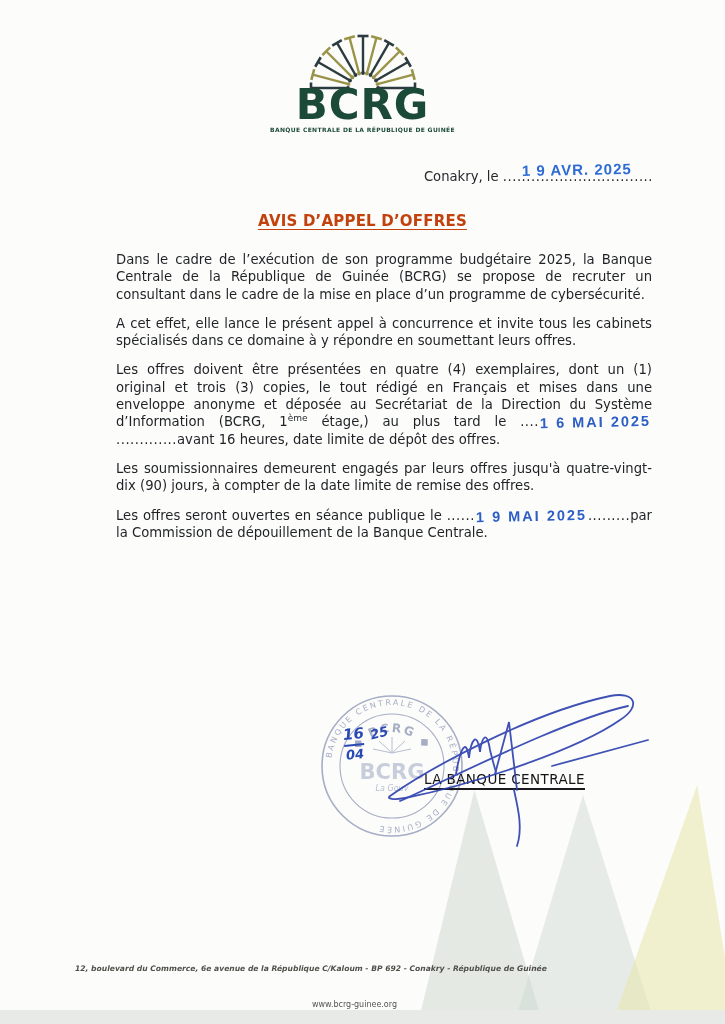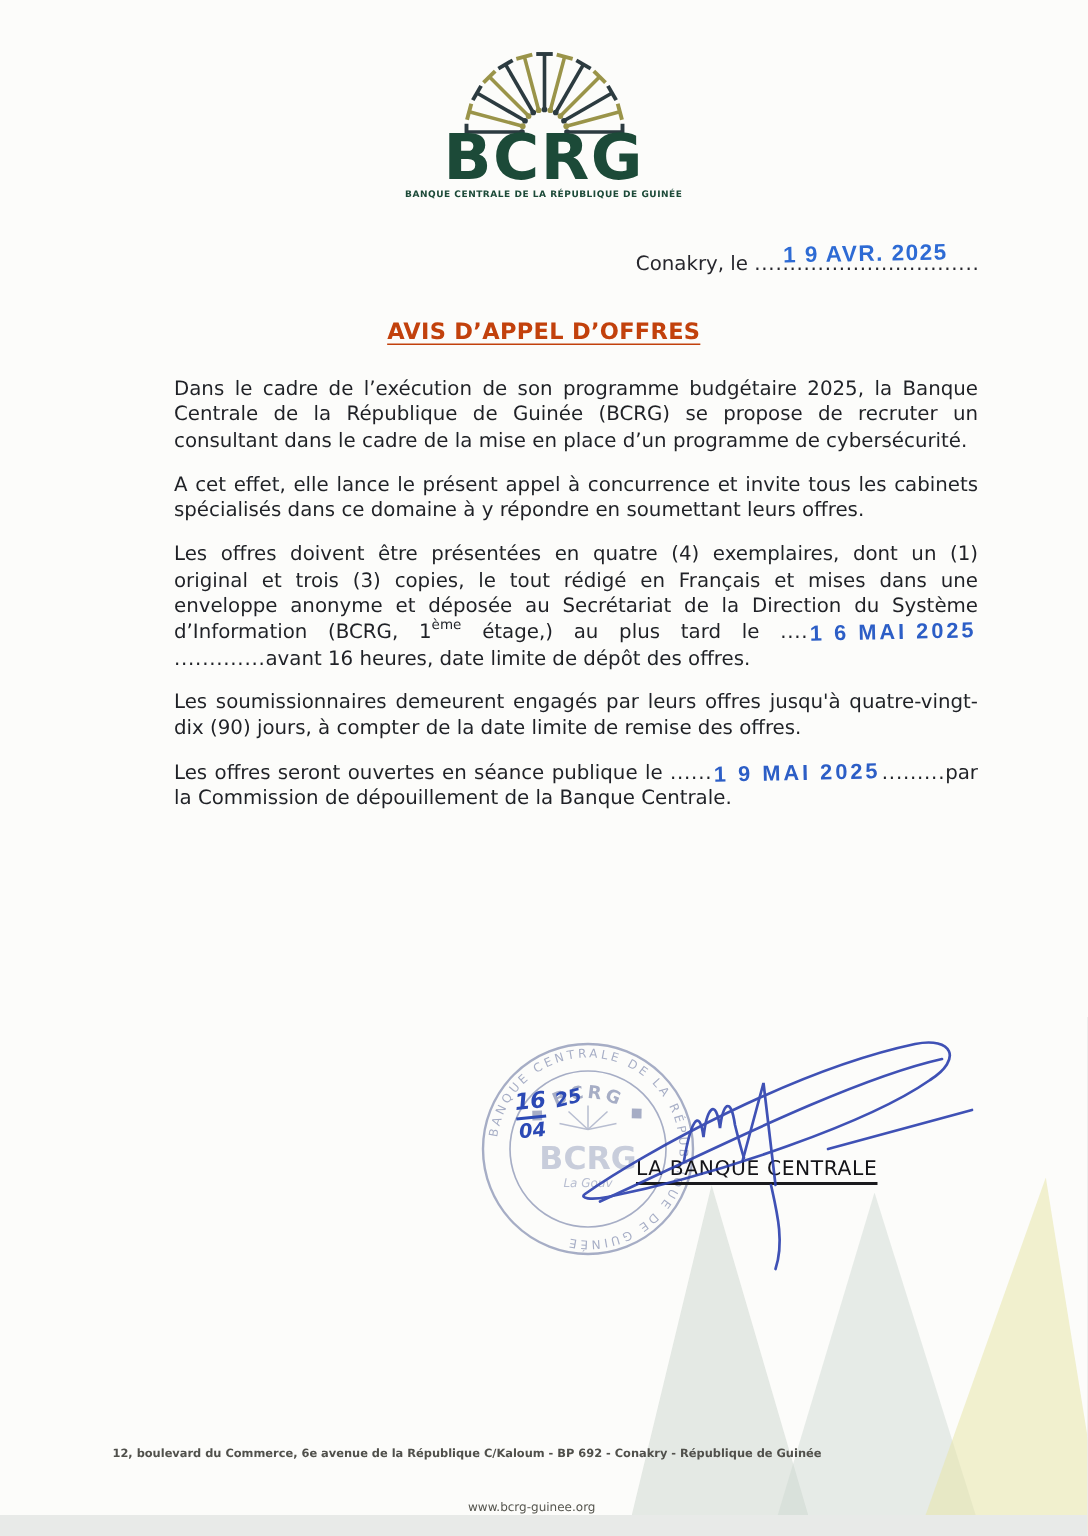--- a/index.html
+++ b/index.html
@@ -38,21 +38,21 @@
   
   .round-stamp{position:absolute;left:317px;top:691px;opacity:.6;}
   .handwriting{position:absolute;left:344px;top:725px;color:#2b49b5;font-style:italic;font-weight:bold;transform:rotate(-6deg);z-index:3;}
   .hw-num{display:block;font-size:15px;border-bottom:2px solid #2b49b5;width:20px;text-align:center;padding-bottom:1px;}
   .hw-den{display:block;font-size:13px;width:20px;text-align:center;margin-top:1px;}
   .hw-side{position:absolute;left:27px;top:3px;font-size:13px;transform:rotate(-8deg);}
   .sig-label{position:absolute;left:424px;top:771px;font-size:13.5px;letter-spacing:.4px;color:#141418;border-bottom:2px solid #1a1a1e;padding-bottom:1px;z-index:3;white-space:nowrap;}
   .signature{position:absolute;left:330px;top:678px;z-index:4;}
 
   
-  .footer{position:absolute;left:75px;top:963px;font-size:7.6px;font-weight:bold;color:#50504b;line-height:11px;white-space:nowrap;z-index:2;}
+  .footer{position:absolute;left:75px;top:963px;font-size:7.6px;font-weight:bold;color:#50504b;line-height:11px;white-space:nowrap;z-index:2;font-style:italic;}
   .website{position:absolute;left:312px;top:1000px;font-size:8px;font-weight:normal;color:#55554e;z-index:2;}
 </style>
 </head>
 <body>
 
 <div class="page">
 
   <div class="wm wm1"></div>
   <div class="wm wm2"></div>
   <div class="wm wm3"></div>

